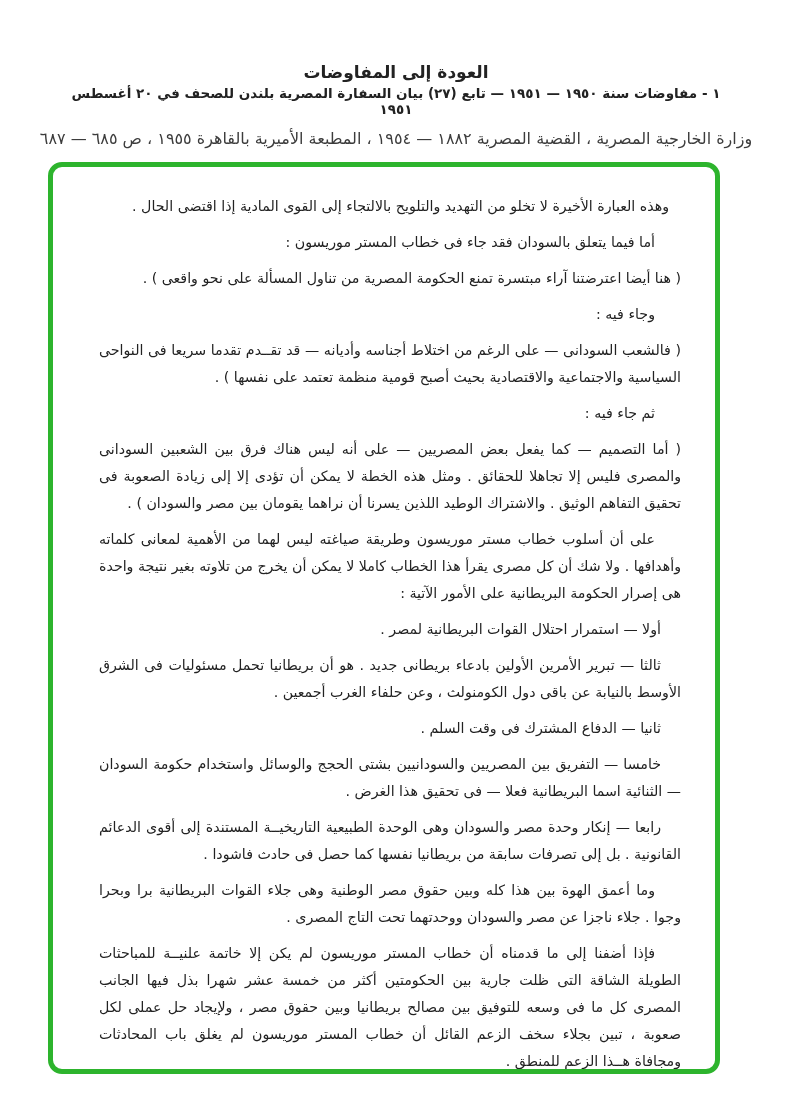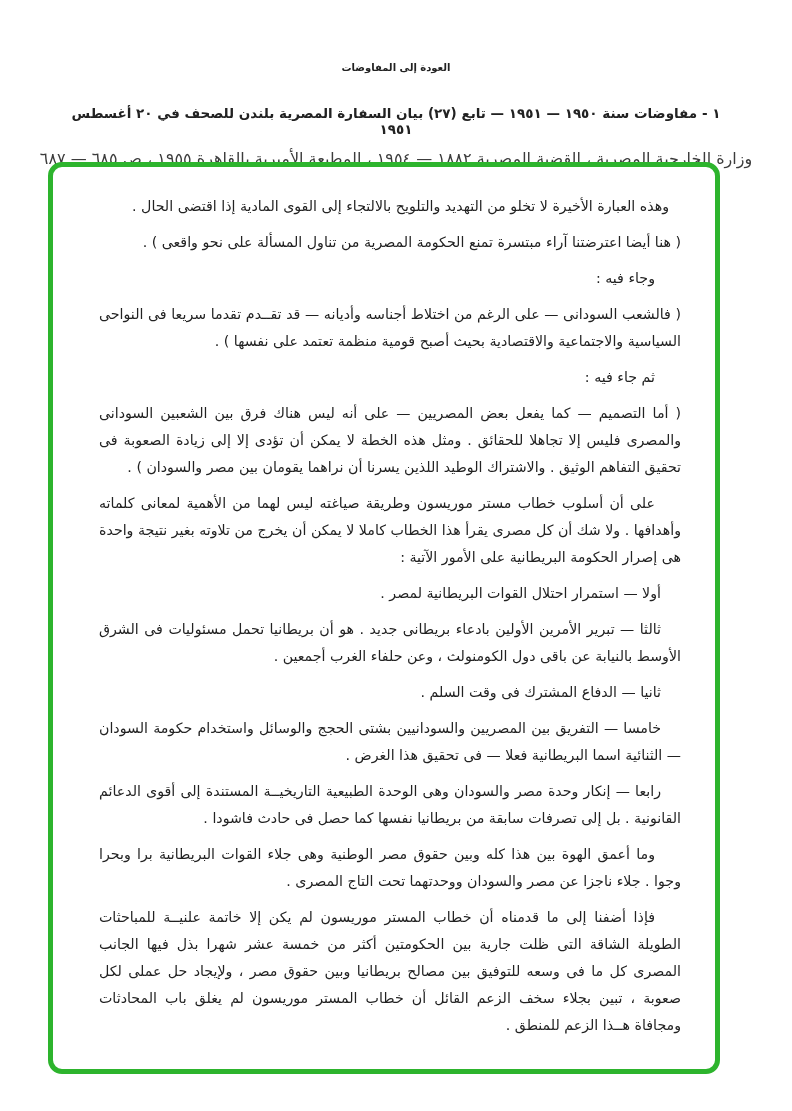--- a/index.html
+++ b/index.html
@@ -6,21 +6,21 @@
   html, body { background:#ffffff; }
   body {
     width:792px; height:1111px;
     position:relative; overflow:hidden;
     font-family:"DejaVu Sans", sans-serif;
     color:var(--ink,#222222);
   }
   .page { position:absolute; inset:0; direction:rtl; }
 
   .doc-header { text-align:center; padding-top:62px; }
-  .doc-title { font-size:10px; font-weight:bold; margin-bottom:32px; }
+  .doc-title { font-size:17px; font-weight:bold; margin-bottom:3px; }
   .doc-reference { font-size:13.5px; font-weight:bold; margin-bottom:12px; padding:0 64px; }
   .doc-source { font-size:16px; color:#3c3c3c; }
 
   .green-box {
     position:absolute; left:48px; top:162px;
     width:672px; height:912px;
     border:5px solid var(--accent,#2db42d);
     border-radius:14px;
     padding:26px 34px 18px 46px;
     overflow:hidden;
@@ -41,20 +41,21 @@
 <div class="page">
 
   <header class="doc-header">
     <div class="doc-title">العودة إلى المفاوضات</div>
     <div class="doc-reference">١ - مفاوضات سنة ١٩٥٠ — ١٩٥١ — تابع (٢٧) بيان السفارة المصرية بلندن للصحف في ٢٠ أغسطس ١٩٥١</div>
     <div class="doc-source">وزارة الخارجية المصرية ، القضية المصرية ١٨٨٢ — ١٩٥٤ ، المطبعة الأميرية بالقاهرة ١٩٥٥ ، ص ٦٨٥ — ٦٨٧</div>
   </header>
 
   <section class="green-box">
     <p class="indent-sm">وهذه العبارة الأخيرة لا تخلو من التهديد والتلويح بالالتجاء إلى القوى المادية إذا اقتضى الحال .</p>
+    <p class="indent">أما فيما يتعلق بالسودان فقد جاء فى خطاب المستر موريسون :</p>
     <p>( هنا أيضا اعترضتنا آراء مبتسرة تمنع الحكومة المصرية من تناول المسألة على نحو واقعى ) .</p>
     <p class="indent">وجاء فيه :</p>
     <p>( فالشعب السودانى — على الرغم من اختلاط أجناسه وأديانه — قد تقــدم تقدما سريعا فى النواحى السياسية والاجتماعية والاقتصادية بحيث أصبح قومية منظمة تعتمد على نفسها ) .</p>
     <p class="indent">ثم جاء فيه :</p>
     <p>( أما التصميم — كما يفعل بعض المصريين — على أنه ليس هناك فرق بين الشعبين السودانى والمصرى فليس إلا تجاهلا للحقائق . ومثل هذه الخطة لا يمكن أن تؤدى إلا إلى زيادة الصعوبة فى تحقيق التفاهم الوثيق . والاشتراك الوطيد اللذين يسرنا أن نراهما يقومان بين مصر والسودان ) .</p>
     <p class="indent">على أن أسلوب خطاب مستر موريسون وطريقة صياغته ليس لهما من الأهمية لمعانى كلماته وأهدافها . ولا شك أن كل مصرى يقرأ هذا الخطاب كاملا لا يمكن أن يخرج من تلاوته بغير نتيجة واحدة هى إصرار الحكومة البريطانية على الأمور الآتية :</p>
     <p class="item">أولا — استمرار احتلال القوات البريطانية لمصر .</p>
     <p class="item">ثالثا — تبرير الأمرين الأولين بادعاء بريطانى جديد . هو أن بريطانيا تحمل مسئوليات فى الشرق الأوسط بالنيابة عن باقى دول الكومنولث ، وعن حلفاء الغرب أجمعين .</p>
     <p class="item">ثانيا — الدفاع المشترك فى وقت السلم .</p>
     <p class="item">خامسا — التفريق بين المصريين والسودانيين بشتى الحجج والوسائل واستخدام حكومة السودان — الثنائية اسما البريطانية فعلا — فى تحقيق هذا الغرض .</p>

